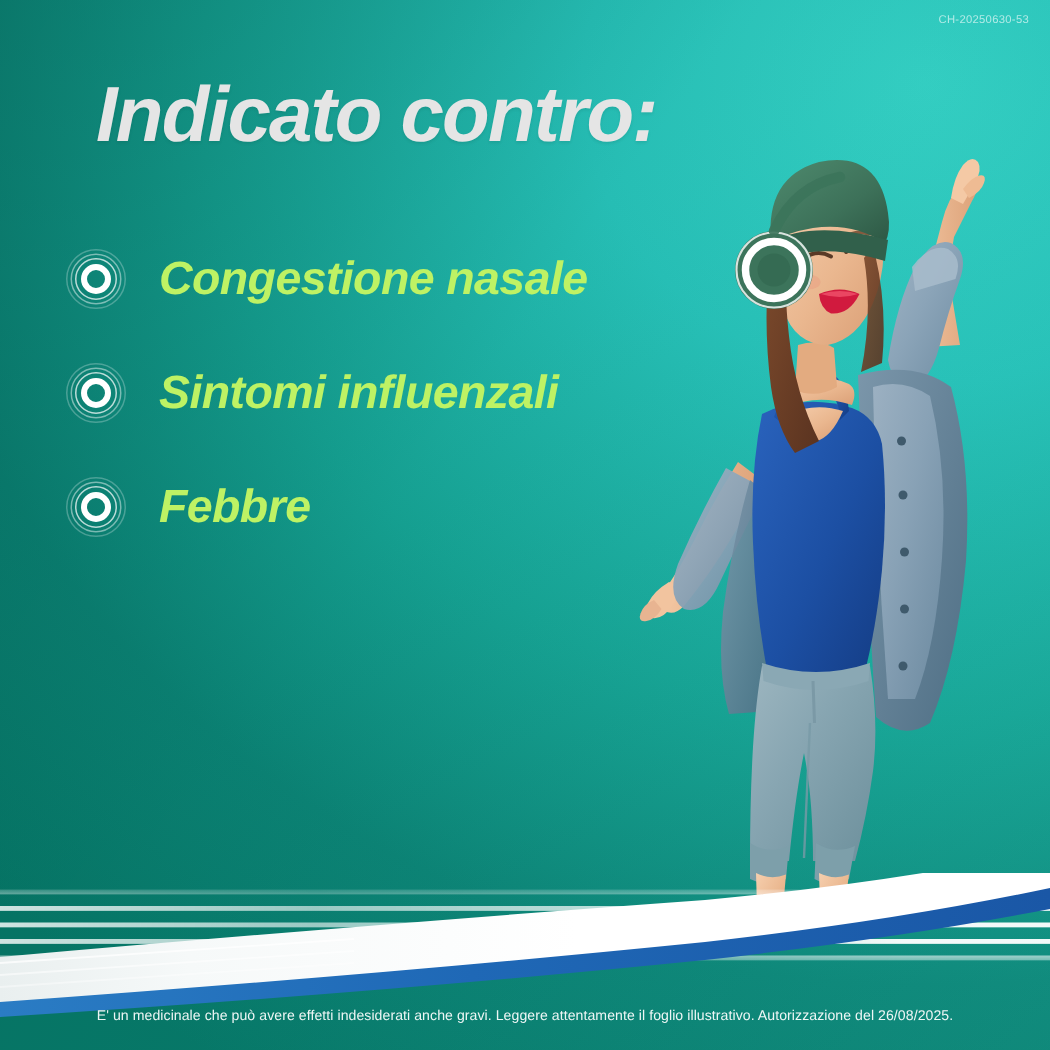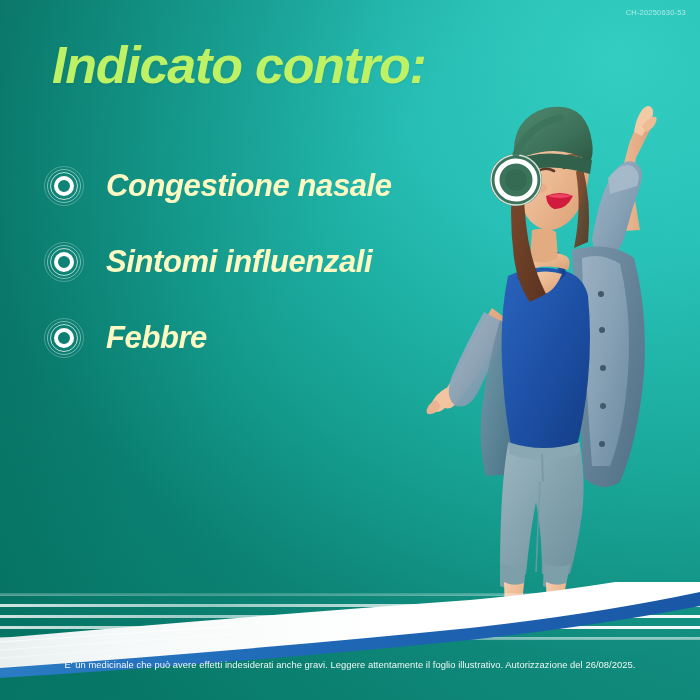--- a/index.html
+++ b/index.html
@@ -44,26 +44,26 @@
     color: rgba(255,255,255,.62);
     font-family: "Liberation Sans", sans-serif;
     white-space: nowrap;
   }
 
   
   .headline {
     position: absolute;
     left: 48px;
     top: 34px;
-    margin: 4px;
+    margin: 16px;
     font-size: 52px;
     line-height: 1.05;
     font-style: italic;
     font-weight: bold;
-    color: #bef264;
+    color: #e5e5e5;
     letter-spacing: -1.2px;
     white-space: nowrap;
     text-shadow: 0 1px 2px rgba(0,50,44,.10);
   }
 
   
   .bullet-list {
     position: absolute;
     left: 44px;
     top: 148px;
@@ -103,21 +103,21 @@
     border: 1.3px solid rgba(255,255,255,.46);
   }
   .bullet-icon .ring.r4 {
     width: 40px; height: 40px;
     border: 1.3px solid rgba(255,255,255,.26);
   }
   .bullet-label {
     font-size: 31px;
     font-style: italic;
     font-weight: bold;
-    color: #fef9c3;
+    color: #bef264;
     letter-spacing: -0.4px;
     white-space: nowrap;
   }
 
   
   .model-photo {
     position: absolute;
     left: 396px;
     top: 62px;
     width: 304px;
@@ -160,21 +160,21 @@
     width: 700px;
     height: 118px;
     pointer-events: none;
   }
   .swoosh svg { display: block; width: 100%; height: 100%; }
 
   
   .disclaimer-bar {
     position: absolute;
     left: 0;
-    bottom: 12px;
+    bottom: 0;
     width: 100%;
     height: 48px;
     display: flex;
     align-items: center;
     justify-content: center;
   }
   .disclaimer-text {
     font-size: 9.4px;
     color: rgba(255,255,255,.93);
     letter-spacing: .05px;

